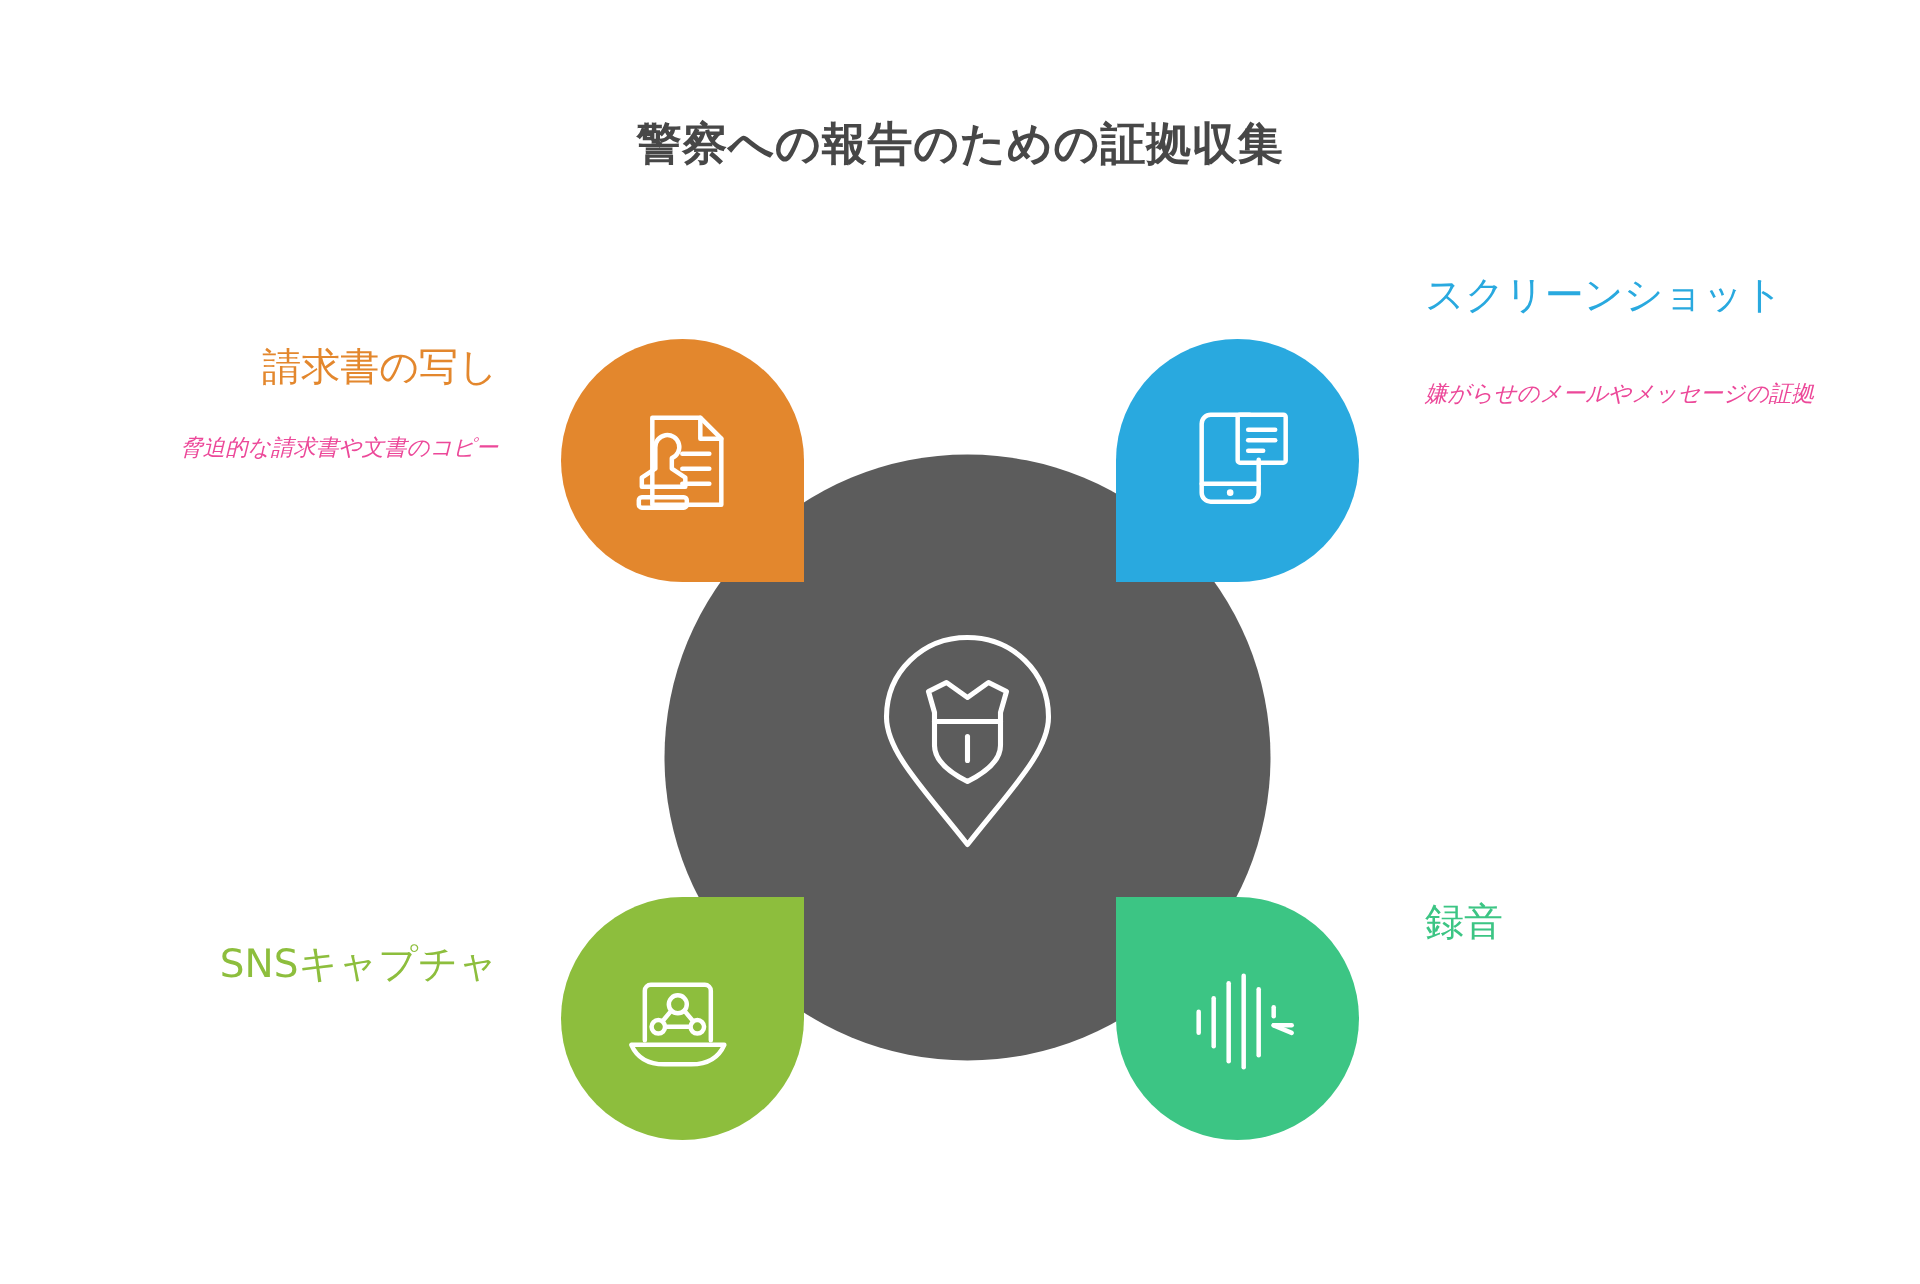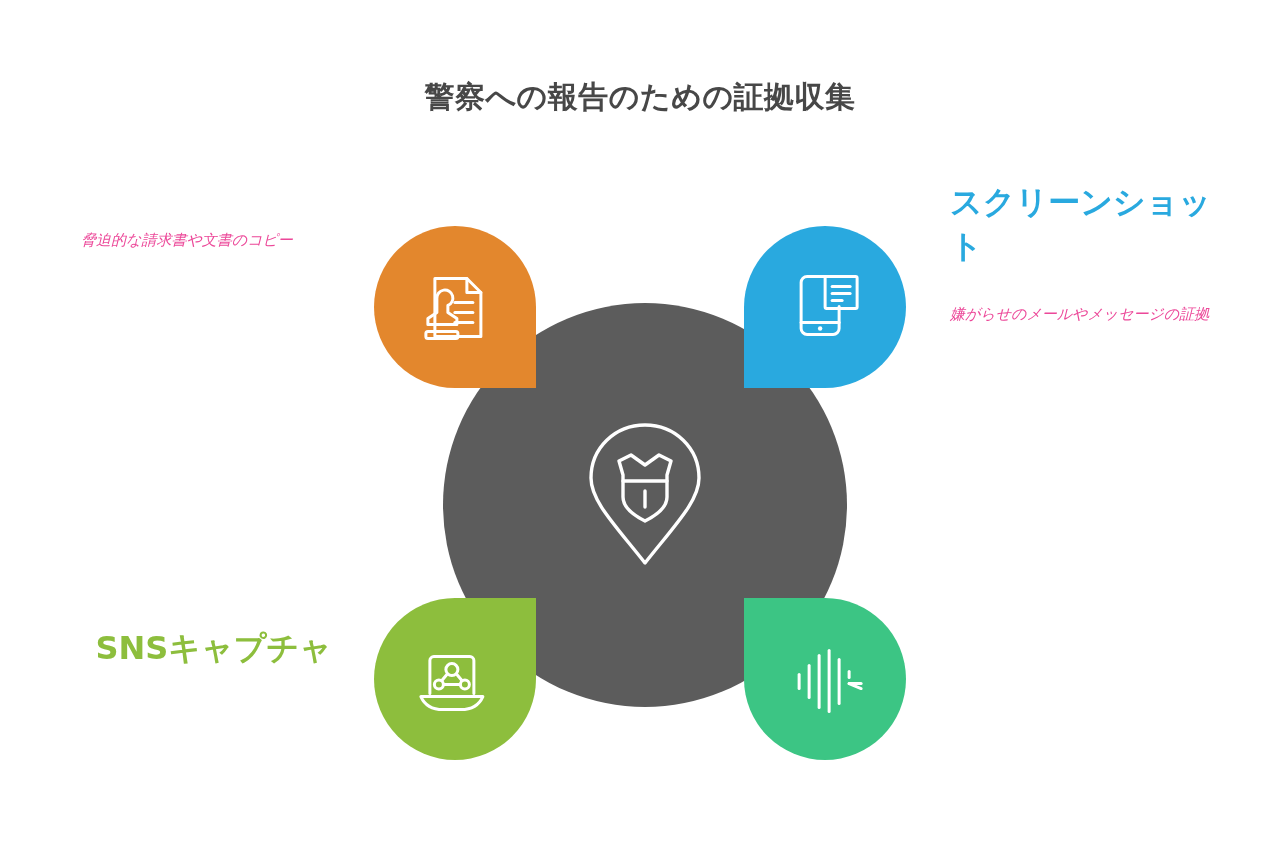--- a/index.html
+++ b/index.html
@@ -99,34 +99,34 @@
   }
   .label-block.left  { left: 42px;  text-align: right; }
   .label-block.right { left: 950px; text-align: left; }
 
   .lb-tl { top: 228px; }
   .lb-tr { top: 180px; }
   .lb-bl { top: 626px; }
   .lb-br { top: 598px; }
 
   .label-title {
-    font-size: 32px;
-    font-weight: bold;
+    font-size: 26px;
+    font-weight: normal;
     line-height: 1.38;
     margin: 0 0 16px 0;
   }
   .label-desc {
     font-size: 15px;
     line-height: 1.6;
     color: #ec4899;
     margin: 0;
     font-style: italic;
   }
   .lb-tl .label-desc,
-  .lb-bl .label-desc { text-align: center; }
+  .lb-bl .label-desc { text-align: right; }
 
   
   .lb-tr .label-title { margin-bottom: 34px; }
   .lb-br .label-title { margin-bottom: 22px; }
   .lb-bl .label-title { margin-bottom: 20px; }
   .lb-tl .label-title { margin-bottom: 22px; }
 </style>
 </head>
 <body>
 
@@ -211,28 +211,30 @@
           <line x1="50" y1="18" x2="50" y2="62"></line>
           <line x1="60" y1="30" x2="60" y2="36"></line>
           <line x1="60" y1="42" x2="72" y2="47"></line>
           <line x1="60" y1="42" x2="72" y2="42"></line>
         </g>
       </svg>
     </div>
   </div>
 
   <div class="label-block left lb-tl">
+    <p class="label-title" style="color:#E3872D">請求書の写し</p>
     <p class="label-desc">脅迫的な請求書や文書のコピー</p>
   </div>
 
   <div class="label-block right lb-tr">
     <p class="label-title" style="color:#29A9DF">スクリーンショット</p>
     <p class="label-desc">嫌がらせのメールやメッセージの証拠</p>
   </div>
 
   <div class="label-block left lb-bl">
     <p class="label-title" style="color:#8DBE3D">SNSキャプチャ</p>
   </div>
 
   <div class="label-block right lb-br">
+    <p class="label-title" style="color:#3CC584">録音</p>
   </div>
 
 </div>
 
 </body></html>

